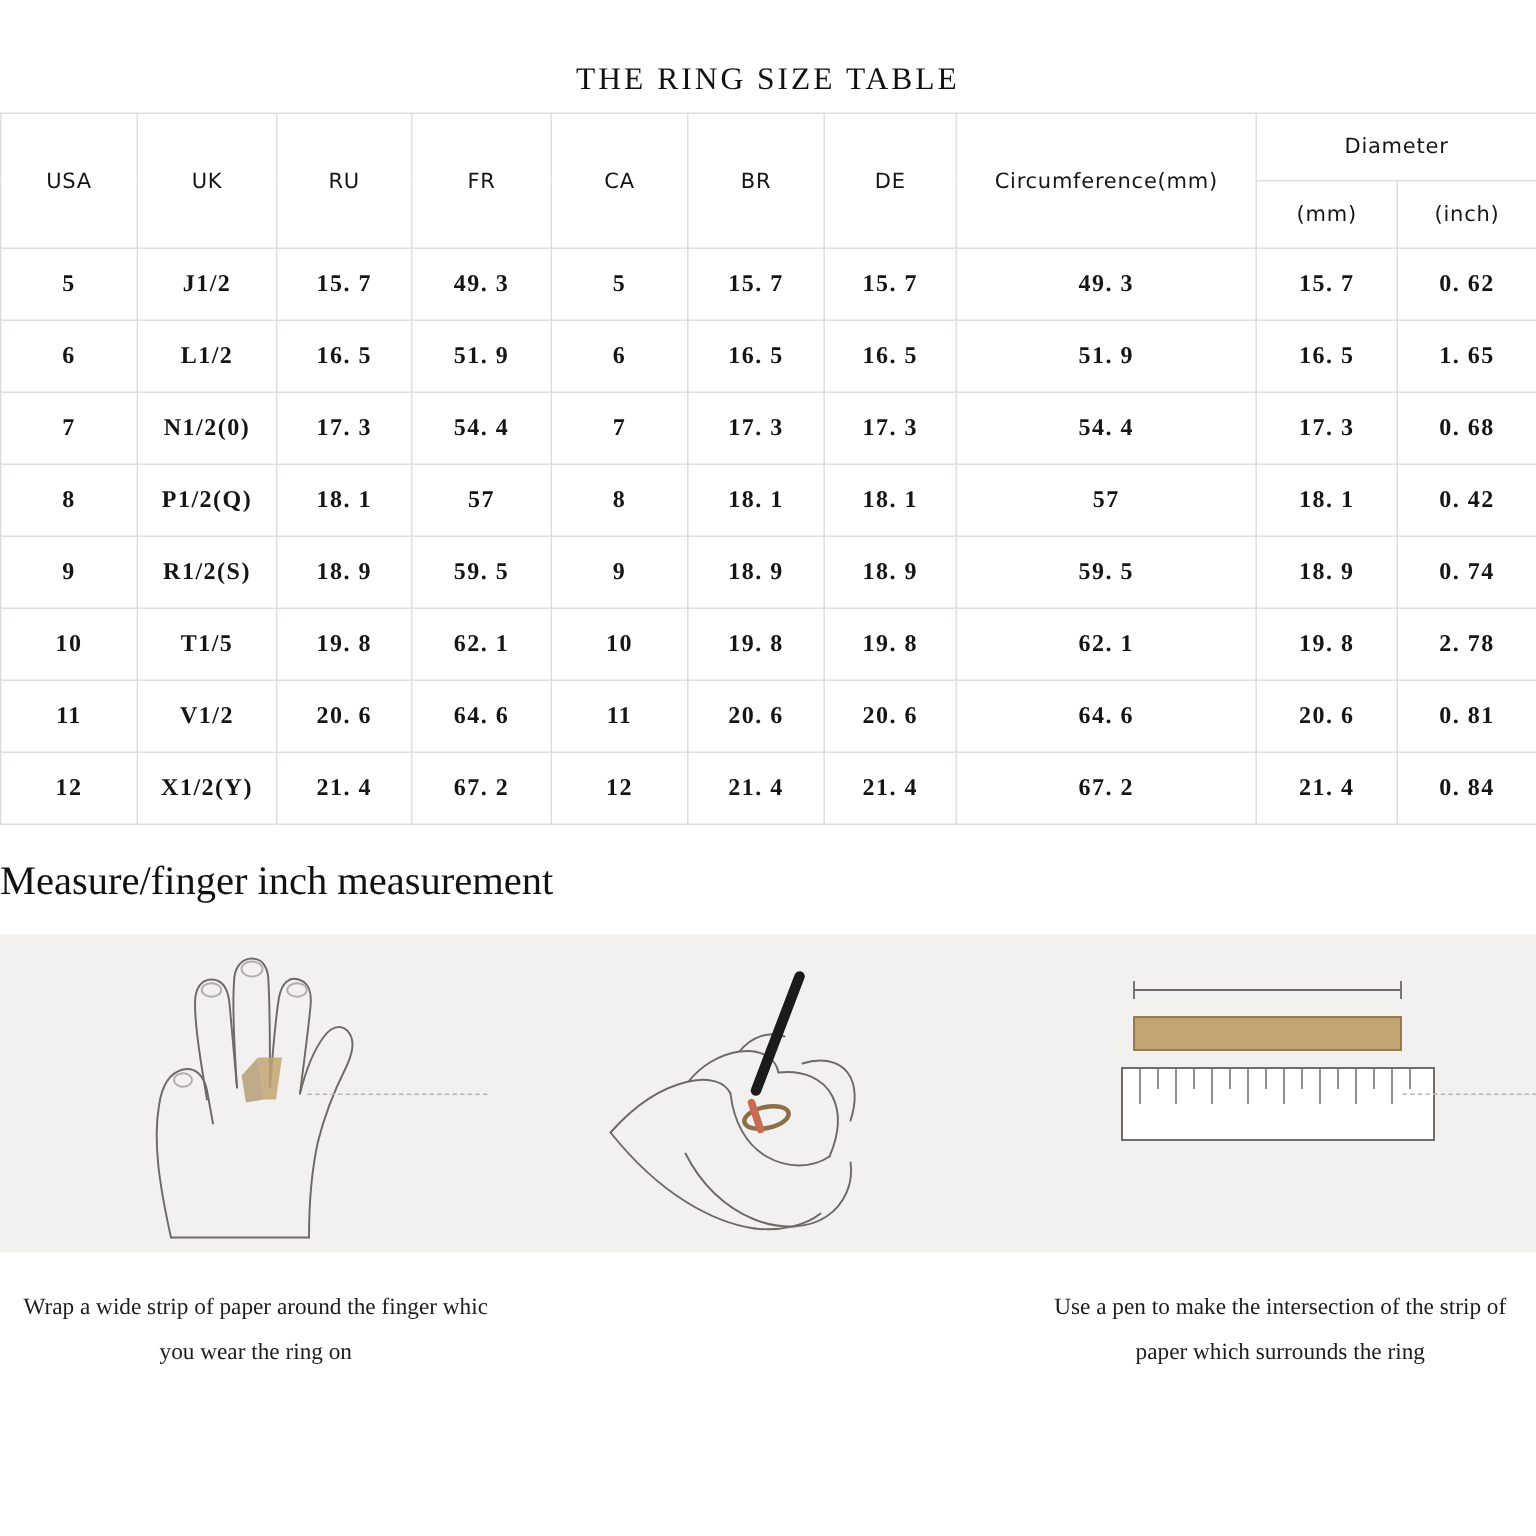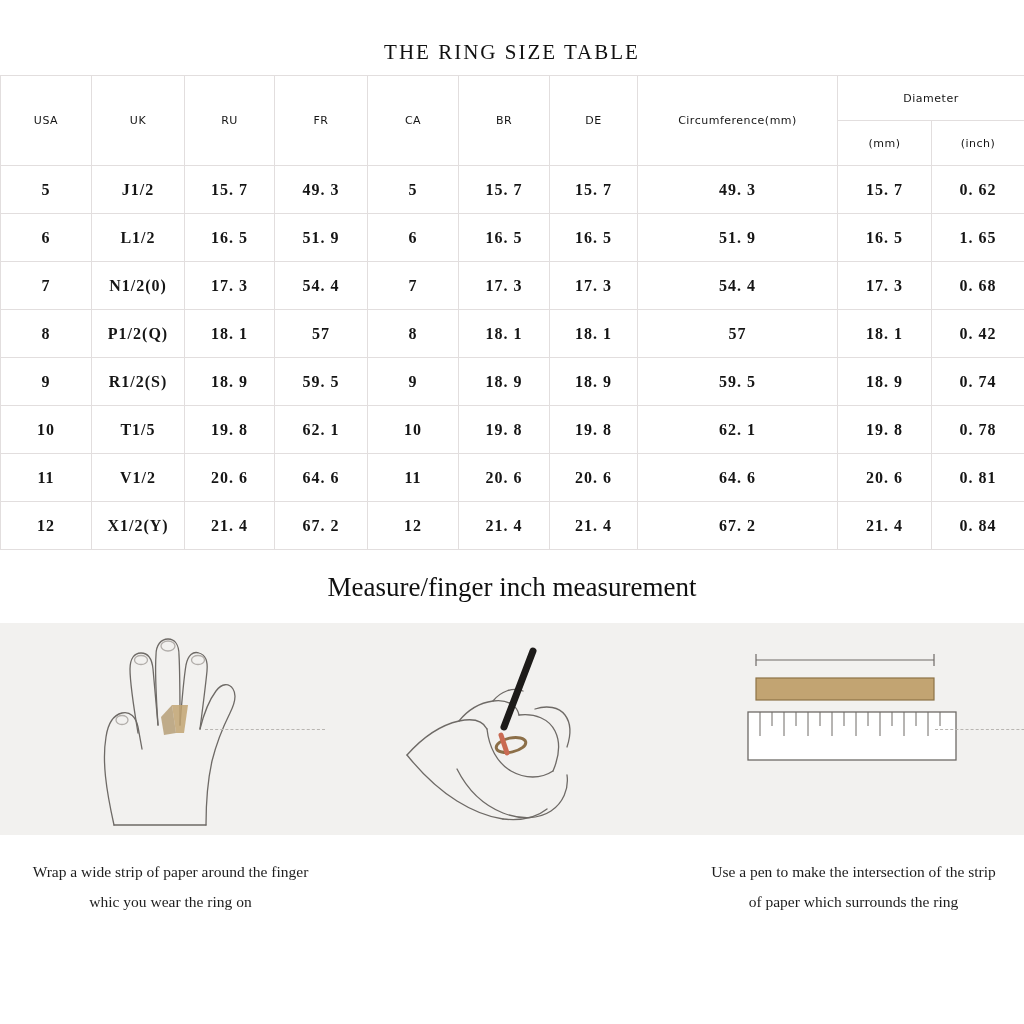--- a/index.html
+++ b/index.html
@@ -47,21 +47,21 @@
     font-weight: bold;
     font-size: 16px;
     color: #151515;
     height: 47px;
     padding: 0;
     letter-spacing: 0.5px;
   }
   .size-table thead th {
     font-family: "DejaVu Sans", sans-serif;
     font-weight: normal;
-    font-size: 11px;
+    font-size: 14px;
     height: 44px;
   }
   .size-table td.num {
     font-family: "Liberation Serif", serif;
     font-weight: bold;
     letter-spacing: 1px;
   }
 
   col.c-usa   { width: 91px; }
   col.c-uk    { width: 93px; }
@@ -69,21 +69,21 @@
   col.c-fr    { width: 93px; }
   col.c-ca    { width: 91px; }
   col.c-br    { width: 91px; }
   col.c-de    { width: 88px; }
   col.c-circ  { width: 200px; }
   col.c-dmm   { width: 94px; }
   col.c-din   { width: 93px; }
 
   
   .sub-title {
-    text-align: center;
+    text-align: left;
     font-family: "Liberation Serif", serif;
     font-size: 27px;
     color: #111;
     padding: 22px 0 20px 0;
   }
 
   
   .illus-band {
     display: flex;
     background: #f2f1ef;
@@ -115,21 +115,21 @@
     justify-content: space-between;
     padding-top: 22px;
   }
   .caption {
     width: 341px;
     text-align: center;
     font-family: "Liberation Serif", serif;
     font-size: 15.5px;
     line-height: 30px;
     color: #1d1d1d;
-    padding: 0 28px;
+    padding: 0 11px;
     box-sizing: border-box;
   }
 </style>
 </head>
 <body>
 
 <div class="page">
 
   <div class="table-title">THE  RING  SIZE  TABLE</div>
 
@@ -227,21 +227,21 @@
       <tr>
         <td class="num">10</td>
         <td class="num">T1/5</td>
         <td class="num">19. 8</td>
         <td class="num">62. 1</td>
         <td class="num">10</td>
         <td class="num">19. 8</td>
         <td class="num">19. 8</td>
         <td class="num">62. 1</td>
         <td class="num">19. 8</td>
-        <td class="num">0. 78</td>
+        <td class="num">2. 78</td>
       </tr>
       <tr>
         <td class="num">11</td>
         <td class="num">V1/2</td>
         <td class="num">20. 6</td>
         <td class="num">64. 6</td>
         <td class="num">11</td>
         <td class="num">20. 6</td>
         <td class="num">20. 6</td>
         <td class="num">64. 6</td>

